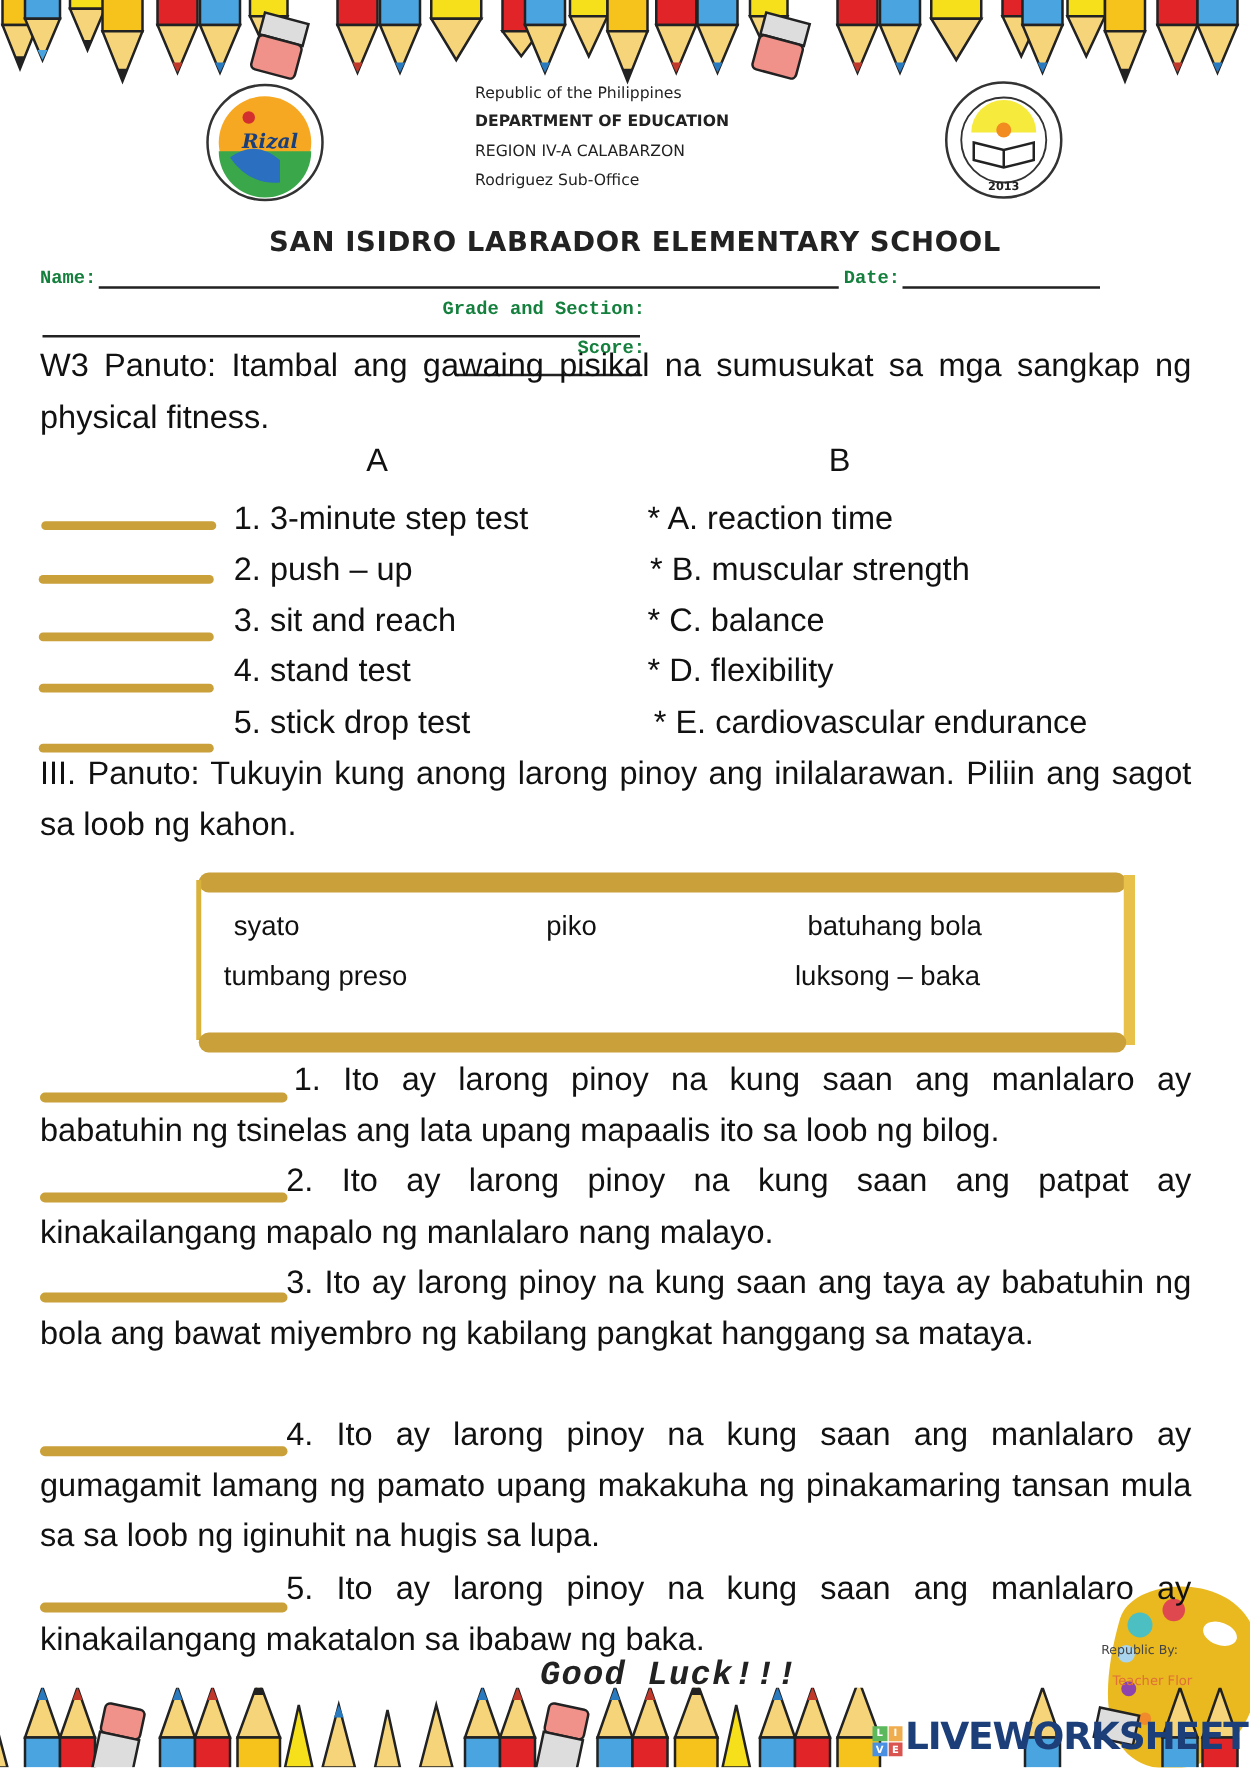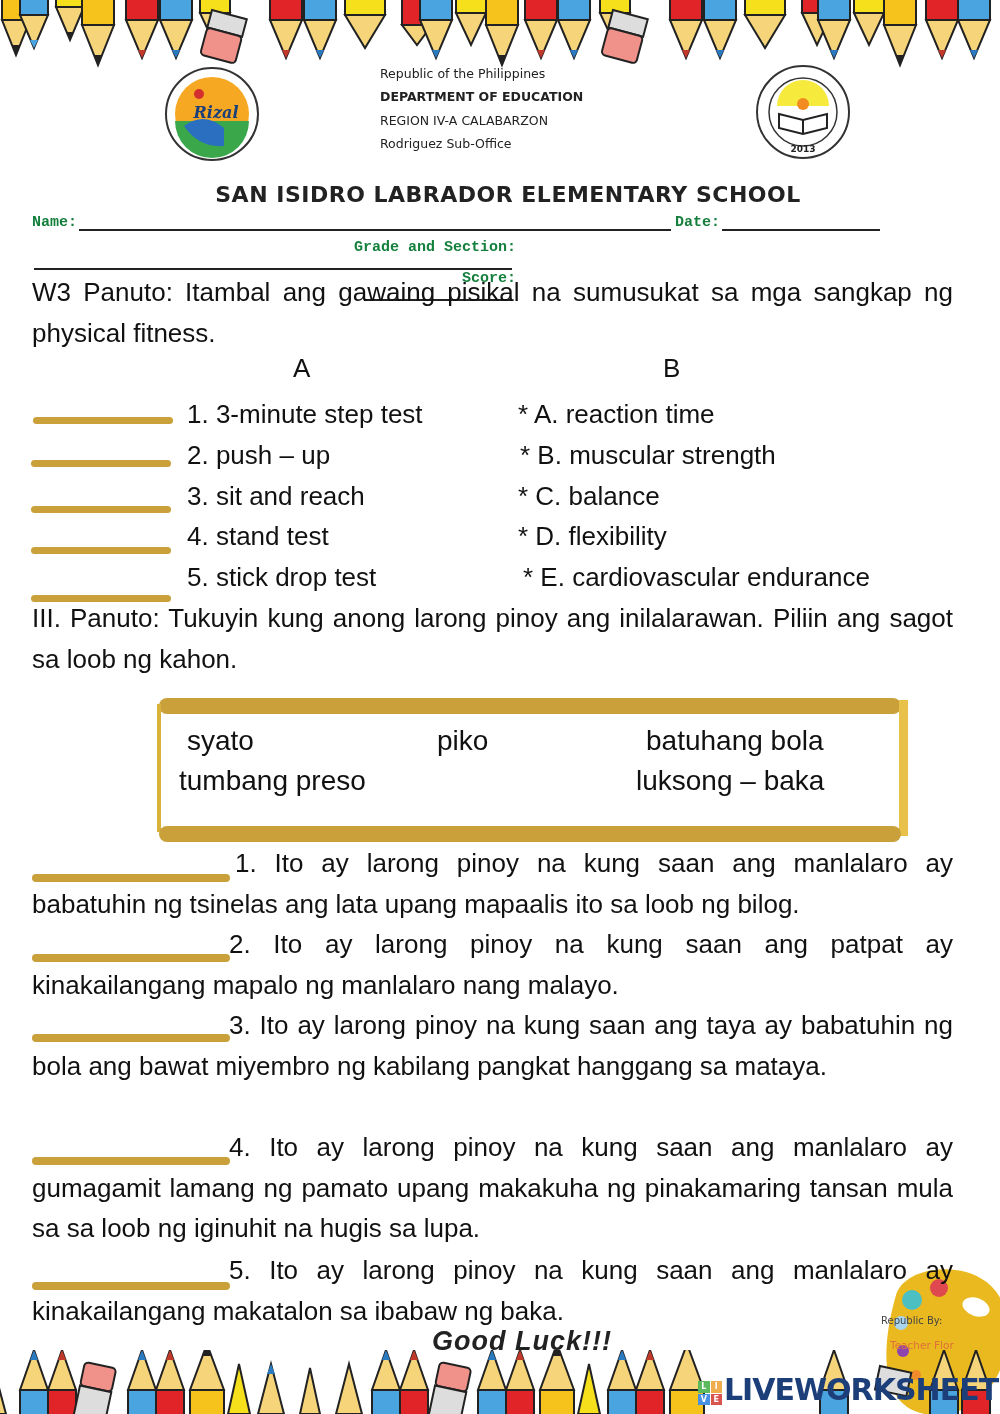--- a/index.html
+++ b/index.html
@@ -34,25 +34,25 @@
 
   .match-row { position: absolute; font-size: 26px; line-height: 40px; }
   .blank { position: absolute; height: 7px; border-radius: 4px; background: #c9a03a; }
 
   .choices-box { position: absolute; left: 157px; top: 698px; width: 753px; height: 140px; }
   .choices-box .bar { position: absolute; left: 2px; width: 742px; height: 16px; border-radius: 8px; background: #c9a03a; }
   .choices-box .bar.t { top: 0; }
   .choices-box .bar.b { top: 128px; }
   .choices-box .side-l { position: absolute; left: 0; top: 6px; width: 4px; height: 128px; background: #d9b23c; }
   .choices-box .side-r { position: absolute; right: 2px; top: 2px; width: 9px; height: 136px; background: #e8c14a; }
-  .choice { position: absolute; font-size: 28px; line-height: 40px; }
+  .choice { position: absolute; font-size: 22px; line-height: 40px; }
 
   .q-blank { position: absolute; height: 8px; border-radius: 4px; background: #c9a03a; }
 
-  .good-luck { position: absolute; left: 432px; top: 1326px; font-family: Liberation Sans, sans-serif; font-style: italic; font-weight: bold; font-size: 27px; color: #222; letter-spacing: 1px; }
+  .good-luck { position: absolute; left: 432px; top: 1326px; font-family: Liberation Mono, monospace; font-style: italic; font-weight: bold; font-size: 27px; color: #222; letter-spacing: 1px; }
 
   .palette { position: absolute; left: 876px; top: 1255px; width: 140px; height: 160px; }
   .prepared { position: absolute; left: 881px; top: 1315px; font-family: "DejaVu Sans", sans-serif; font-size: 10px; color: #444; }
   .teacher { position: absolute; left: 890px; top: 1339px; font-family: "DejaVu Sans", sans-serif; font-size: 10.5px; color: #e0703a; }
 
   .lw-badge { position: absolute; left: 698px; top: 1381px; width: 24px; height: 24px; display: grid; grid-template-columns: 1fr 1fr; grid-template-rows: 1fr 1fr; gap: 1px; }
   .lw-badge span { display: flex; align-items: center; justify-content: center; font-family: "DejaVu Sans", sans-serif; font-weight: bold; font-size: 8px; color: #fff; }
   .lw-text { position: absolute; left: 724px; top: 1372px; font-family: "DejaVu Sans", sans-serif; font-weight: bold; font-size: 30px; color: #1c3f7a; letter-spacing: -1px; }
 </style>
 </head>

